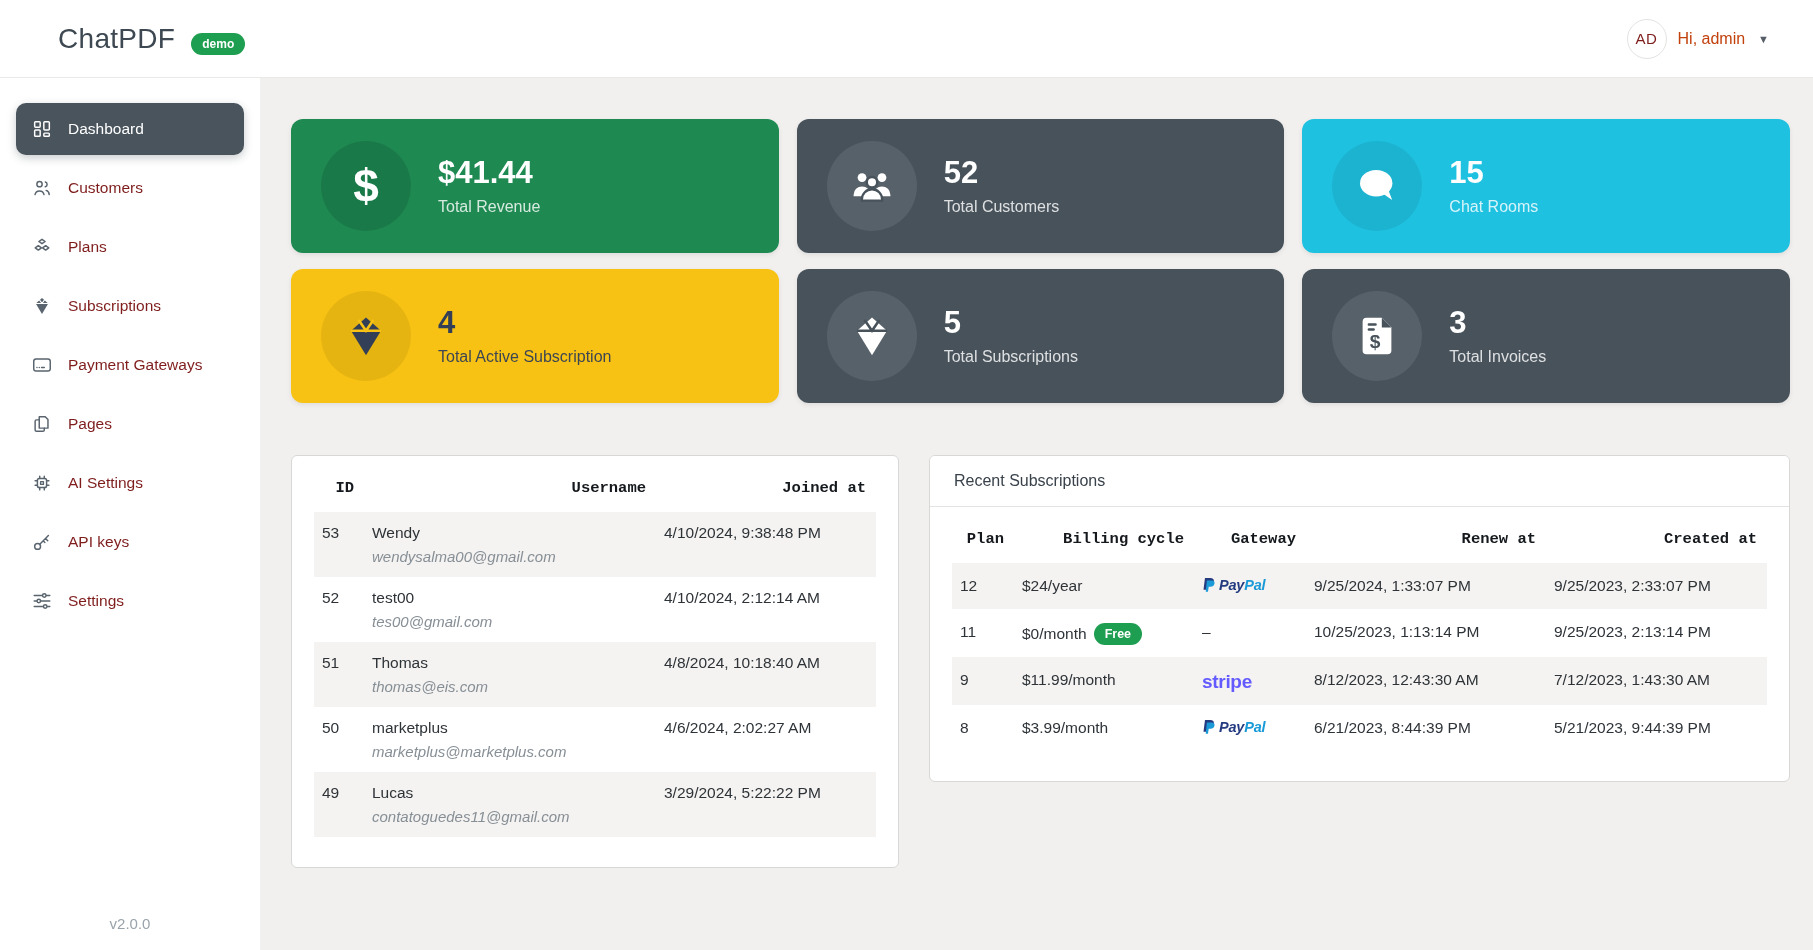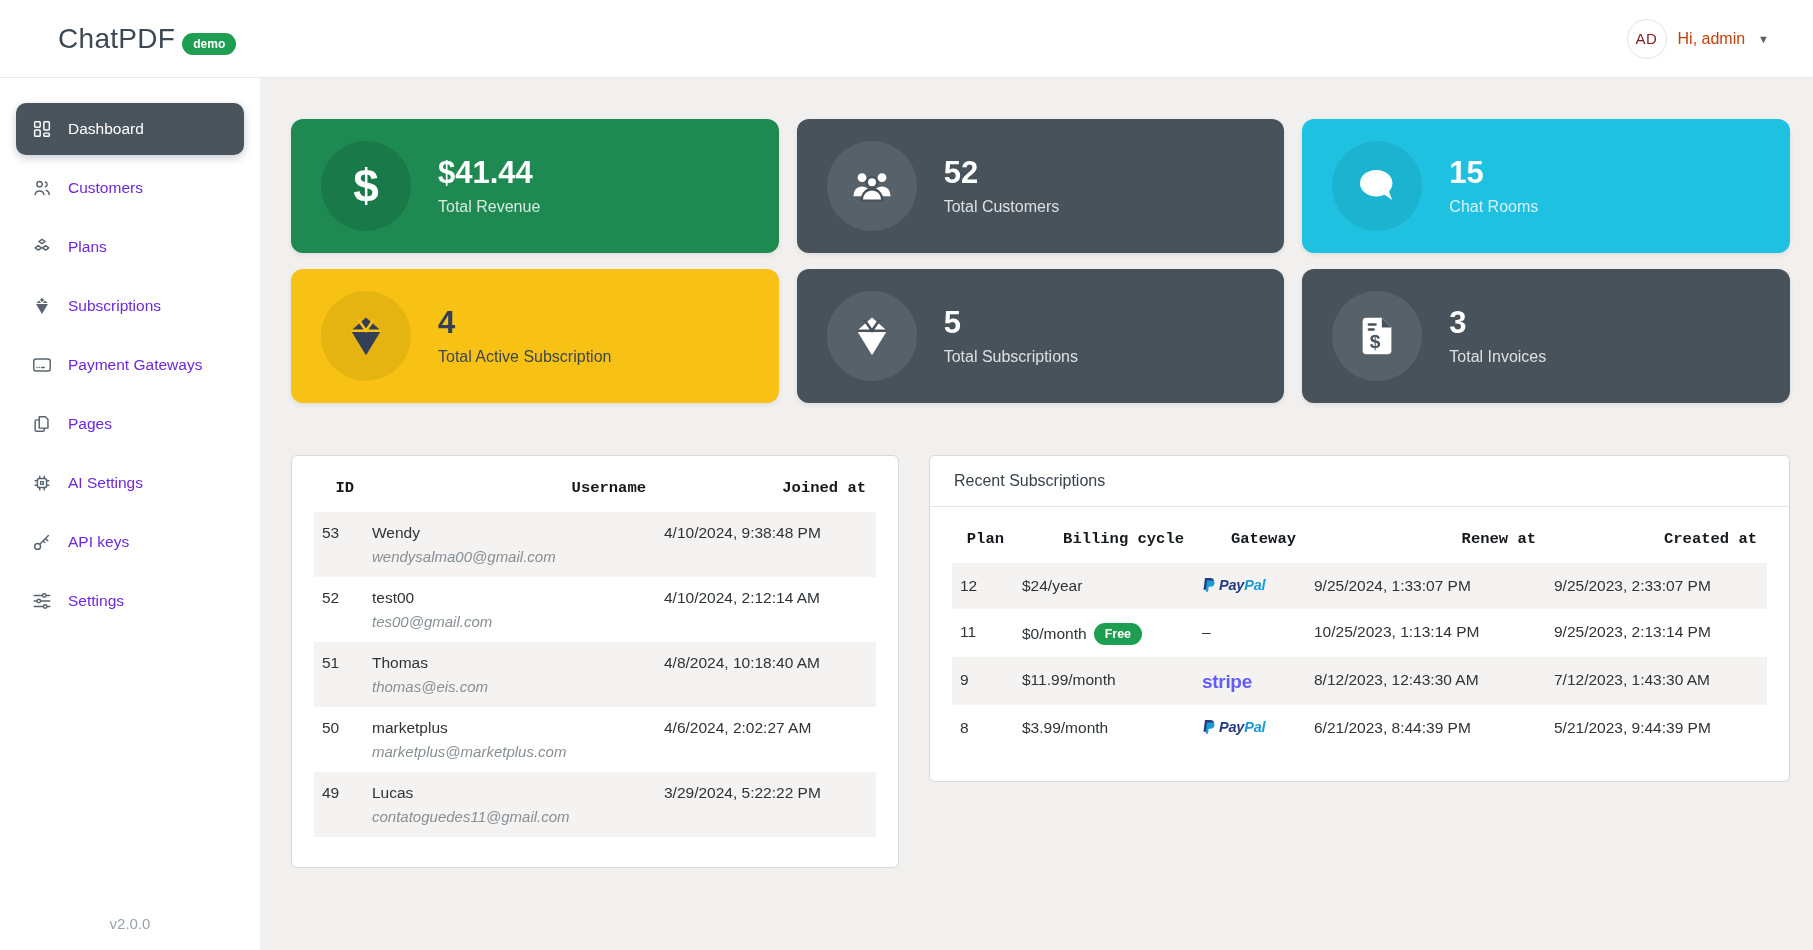--- a/index.html
+++ b/index.html
@@ -9,21 +9,21 @@
     background:#f1f0ef;
     color:#2e3338;
   }
 
   
   .topbar {
     position:fixed; top:0; left:0; right:0; height:78px;
     background:#ffffff; border-bottom:1px solid #e9e9e7;
     display:flex; align-items:center; padding:0 44px 0 58px; z-index:20;
   }
-  .brand { display:flex; align-items:flex-end; gap:7px; cursor:pointer;text-align:center; }
+  .brand { display:flex; align-items:flex-end; gap:16px; cursor:pointer;text-align:center; }
   .brand-name { font-size:28px; font-weight:500; color:#3d4852; letter-spacing:.3px; }
   .brand-badge {
     background:var(--badge_green); color:#fff; font-size:12px; font-weight:700;
     padding:4px 11px; border-radius:12px; 
   }
   .user-area { margin-left:auto; display:flex; align-items:center; gap:11px; cursor:pointer; }
   .avatar {
     width:40px; height:40px; border-radius:50%; border:1px solid #e3e3e1;
     display:flex; align-items:center; justify-content:center;
     color:#7f1d1d; font-size:15px; letter-spacing:.5px;
@@ -31,21 +31,21 @@
   .greeting { font-size:16px; color:#c2410c; }
   .caret { font-size:11px; color:#555e66; margin-left:2px; }
 
   
   .sidebar {
     position:fixed; top:78px; left:0; bottom:0; width:260px;
     background:#ffffff; padding-top:25px; z-index:10;
   }
   .side-item {
     margin:0 16px 7px; height:52px; display:flex; align-items:center; gap:15px;
-    padding:0 15px; border-radius:10px; color:#6d28d9; font-size:15.5px; cursor:pointer;
+    padding:0 15px; border-radius:10px; color:#7f1d1d; font-size:15.5px; cursor:pointer;
   }
   .side-item svg { width:22px; height:22px; stroke:#59646e; fill:none;
     stroke-width:1.6; stroke-linecap:round; stroke-linejoin:round; flex:0 0 22px; }
   .side-item.active { background:var(--sidebar_active_bg); color:#fff;
     box-shadow:0 3px 8px rgba(40,50,60,.25); }
   .side-item.active svg { stroke:#fff; }
   .side-item .fillpart { fill:#59646e; stroke:none; }
   .side-version {
     position:absolute; bottom:18px; left:0; width:100%; text-align:center;
     color:#9aa3ab; font-size:15px;

